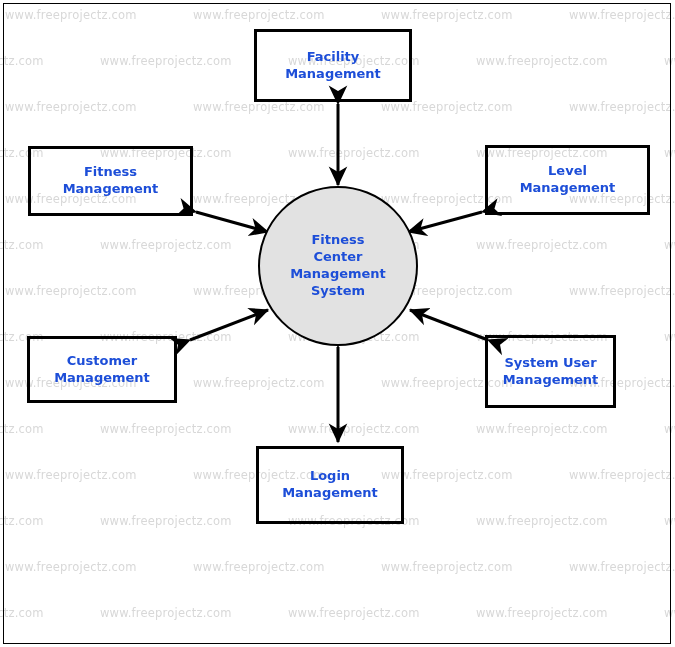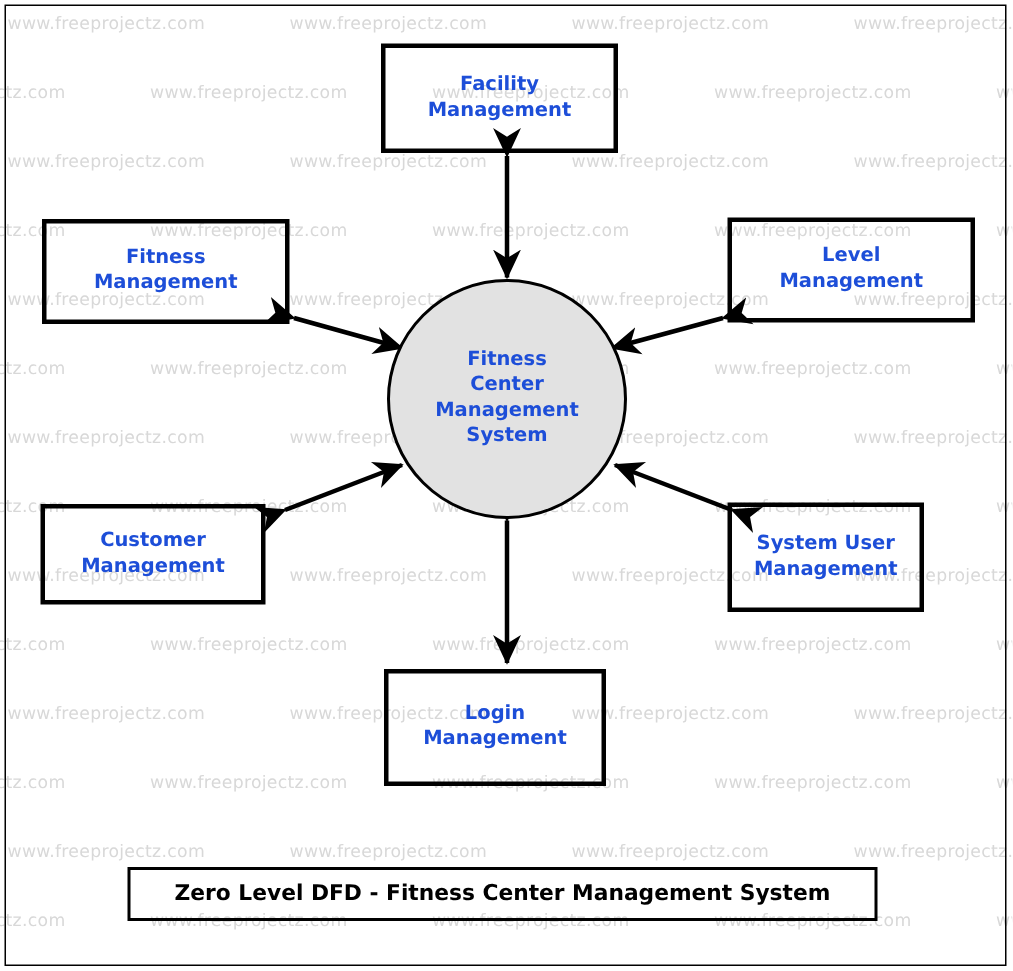--- a/index.html
+++ b/index.html
@@ -238,17 +238,14 @@
 Management</span>
   </div>
 
   <div id="process-circle">
     <span class="node-label">Fitness
 Center
 Management
 System</span>
   </div>
 
-  <div id="title-bar">
-    <span class="title-text">Zero Level DFD - Fitness Center Management System</span>
-  </div>
 
 </div>
 
 </body></html>

